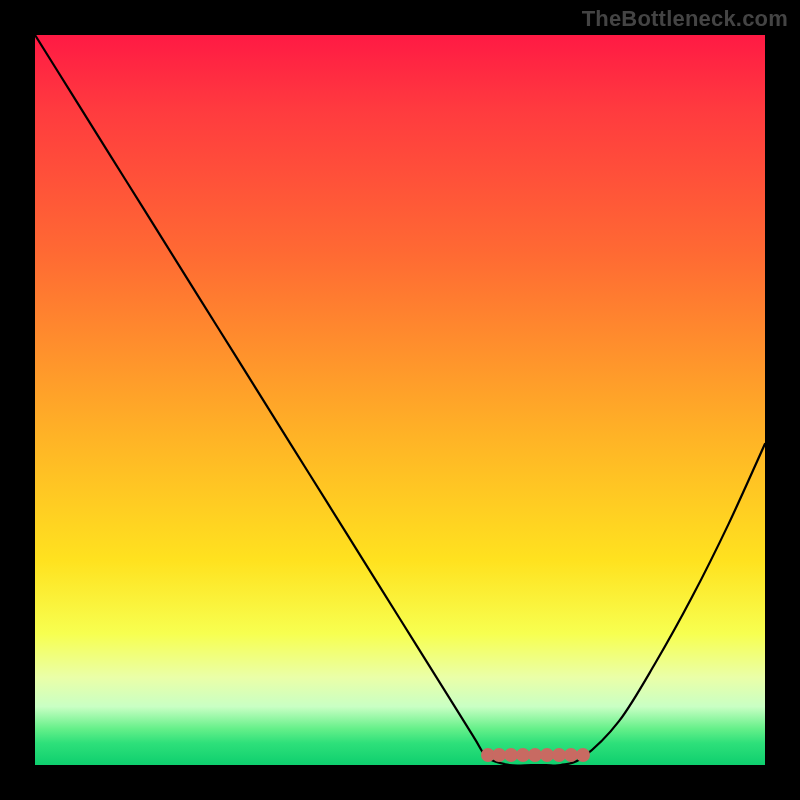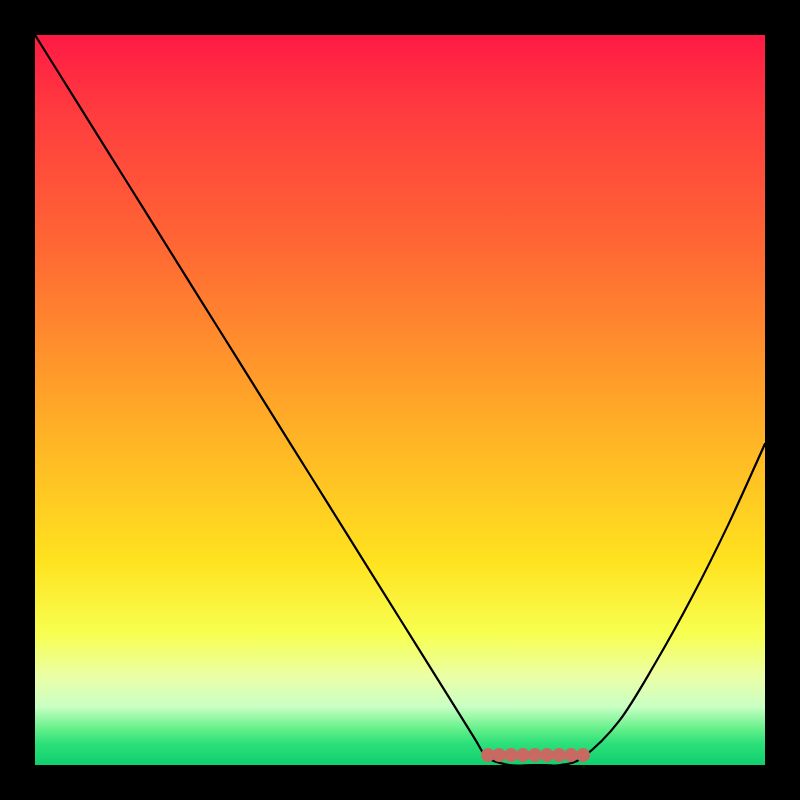--- a/index.html
+++ b/index.html
@@ -66,20 +66,21 @@
     width: 14px;
     height: 14px;
     border-radius: 50%;
     background: #c86a62;
     transform: translate(-50%, -50%);
   }
 </style>
 </head>
 <body>
 <div class="wrap">
+  <div class="watermark">TheBottleneck.com</div>
 
   <div class="plot">
     <div class="gradient"></div>
 
     <svg class="curve" viewBox="0 0 730 730" preserveAspectRatio="none">
 
       <path id="curve-path" fill="none" stroke="#000000" stroke-width="2.2" stroke-linecap="round" d="M 0.00 0.00 C 6.08 9.73, 24.33 38.93, 36.50 58.40 C 48.67 77.87, 60.83 97.33, 73.00 116.80 C 85.17 136.27, 97.33 155.73, 109.50 175.20 C 121.67 194.67, 133.83 214.13, 146.00 233.60 C 158.17 253.07, 170.33 272.53, 182.50 292.00 C 194.67 311.47, 206.83 330.93, 219.00 350.40 C 231.17 369.87, 243.33 389.33, 255.50 408.80 C 267.67 428.27, 279.83 447.73, 292.00 467.20 C 304.17 486.67, 316.33 506.13, 328.50 525.60 C 340.67 545.07, 352.83 564.53, 365.00 584.00 C 377.17 603.47, 389.33 622.93, 401.50 642.40 C 413.67 661.87, 429.48 687.42, 438.00 700.80 C 446.52 714.18, 446.52 717.83, 452.60 722.70 C 458.68 727.57, 467.20 728.78, 474.50 730.00 C 481.80 731.22, 490.32 730.00, 496.40 730.00 C 502.48 730.00, 506.13 730.00, 511.00 730.00 C 515.87 730.00, 519.52 731.22, 525.60 730.00 C 531.68 728.78, 537.77 730.00, 547.50 722.70 C 557.23 715.40, 571.83 702.02, 584.00 686.20 C 596.17 670.38, 608.33 648.48, 620.50 627.80 C 632.67 607.12, 644.83 585.22, 657.00 562.10 C 669.17 538.98, 681.33 514.65, 693.50 489.10 C 705.67 463.55, 723.92 422.18, 730.00 408.80"></path>
     </svg>
 
     <div class="dots" id="dots">

